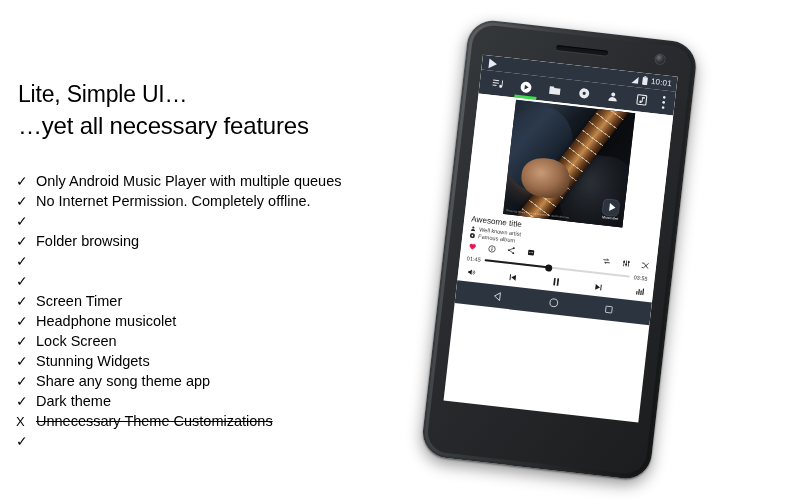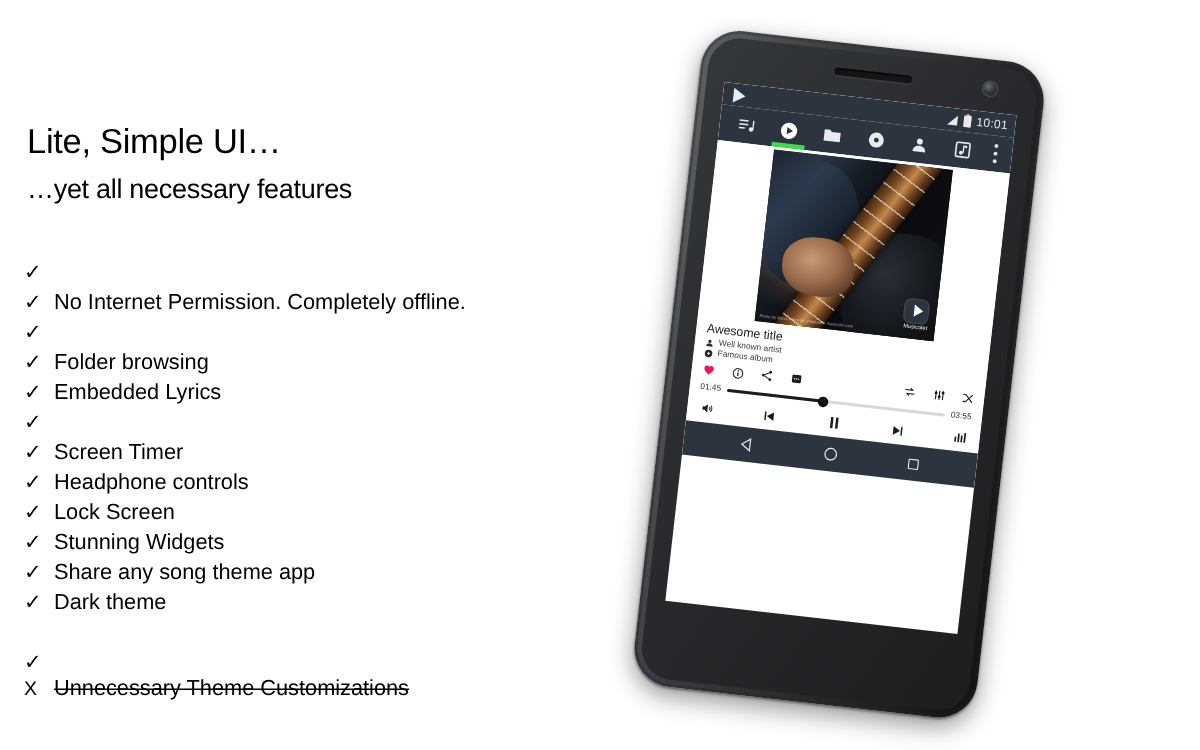--- a/index.html
+++ b/index.html
@@ -31,21 +31,21 @@
     font-size: 23px;
     line-height: 32px;
     letter-spacing: -0.2px;
     white-space: nowrap;
   }
   .headline-line2 {
     position: absolute;
     left: 18px;
     top: 110px;
     color: #000000;
-    font-size: 18px;
+    font-size: 24px;
     line-height: 32px;
     letter-spacing: -0.2px;
     white-space: nowrap;
   }
 
   .feature-list {
     position: absolute;
     left: 16px;
     top: 171px;
     width: 400px;
@@ -69,21 +69,20 @@
   }
   .feature-text {
     font-size: 14.5px;
     color: #000000;
     line-height: 20px;
     white-space: nowrap;
   }
   .feature-row.struck .feature-text {
     text-decoration: line-through;
     text-decoration-thickness: 1px;
-    margin-top: 38px;
   }
 
   
   .phone-wrap {
     position: absolute;
     left: 398px;
     top: 8px;
     width: 330px;
     height: 490px;
     transform: rotate(6.5deg);
@@ -417,46 +416,46 @@
 </head>
 <body>
 
 <div class="left-panel">
   <div class="headline">Lite, Simple UI…</div>
   <div class="headline-line2">…yet all necessary features</div>
 
   <div class="feature-list">
     <div class="feature-row">
       <span class="feature-marker">✓</span>
+      <span class="feature-text">Only Android Music Player with multiple queues</span>
     </div>
     <div class="feature-row">
       <span class="feature-marker">✓</span>
       <span class="feature-text">No Internet Permission. Completely offline.</span>
     </div>
     <div class="feature-row">
       <span class="feature-marker">✓</span>
     </div>
     <div class="feature-row">
       <span class="feature-marker">✓</span>
       <span class="feature-text">Folder browsing</span>
     </div>
     <div class="feature-row">
       <span class="feature-marker">✓</span>
-      <span class="feature-text">Embedded Lyrics</span>
     </div>
     <div class="feature-row">
       <span class="feature-marker">✓</span>
     </div>
     <div class="feature-row">
       <span class="feature-marker">✓</span>
       <span class="feature-text">Screen Timer</span>
     </div>
     <div class="feature-row">
       <span class="feature-marker">✓</span>
-      <span class="feature-text">Headphone controls</span>
+      <span class="feature-text">Headphone musicolet</span>
     </div>
     <div class="feature-row">
       <span class="feature-marker">✓</span>
       <span class="feature-text">Lock Screen</span>
     </div>
     <div class="feature-row">
       <span class="feature-marker">✓</span>
       <span class="feature-text">Stunning Widgets</span>
     </div>
     <div class="feature-row">

